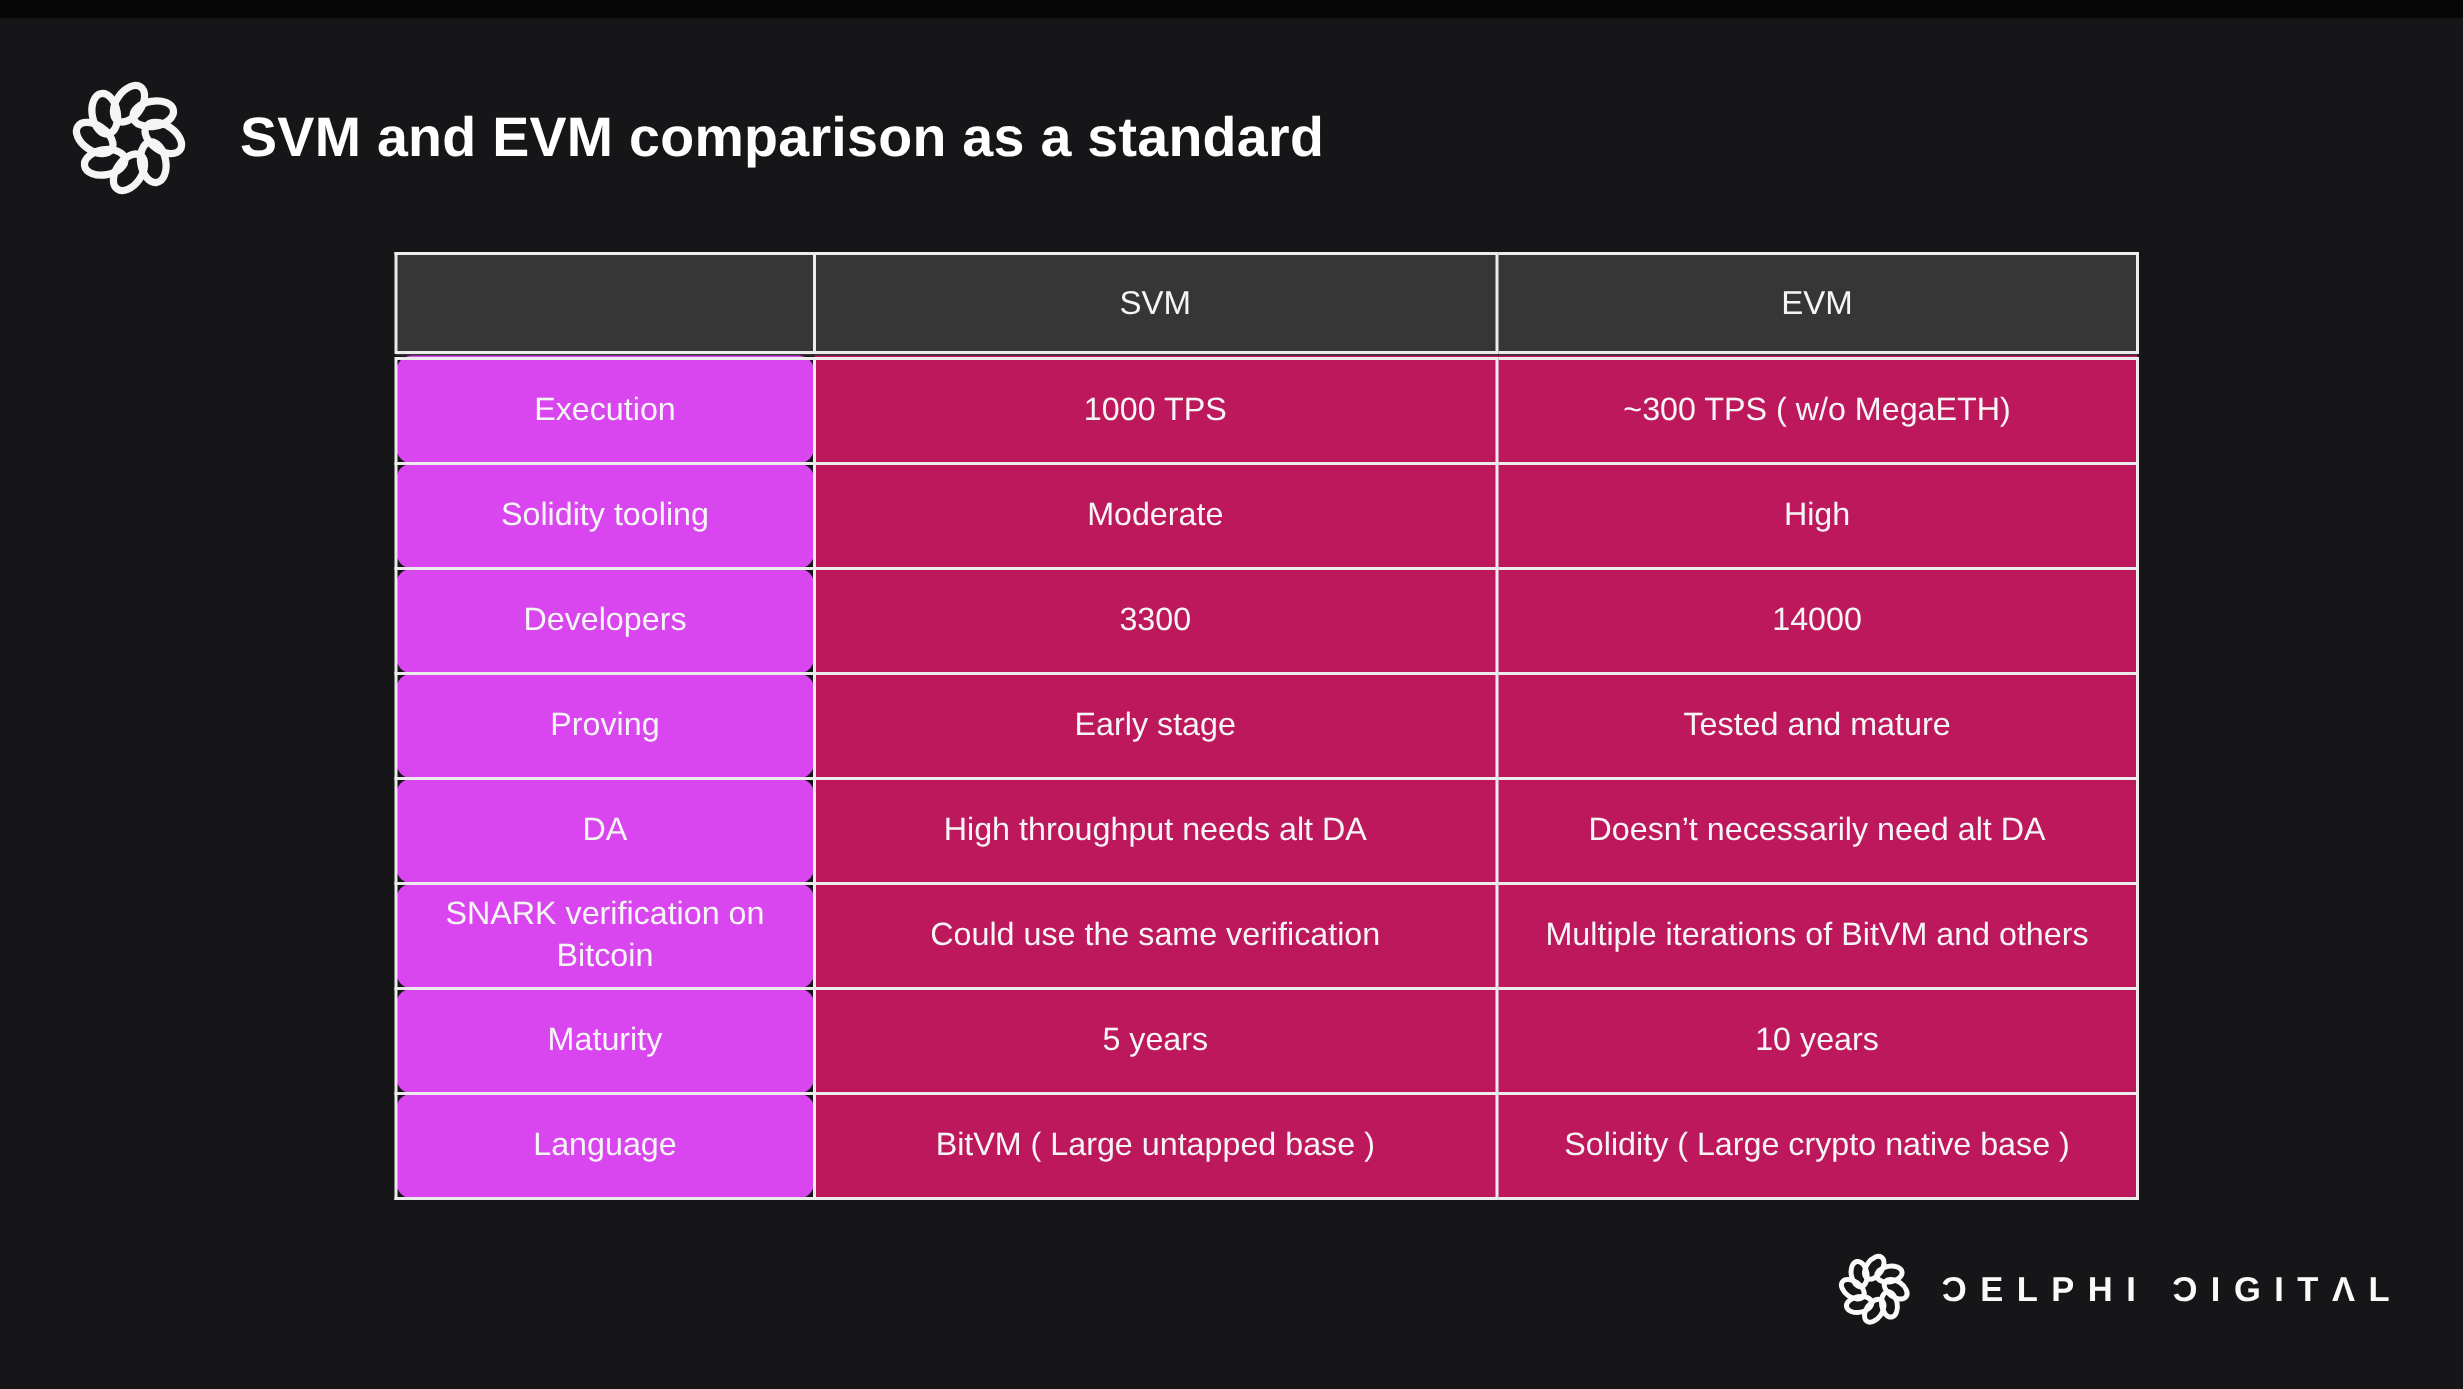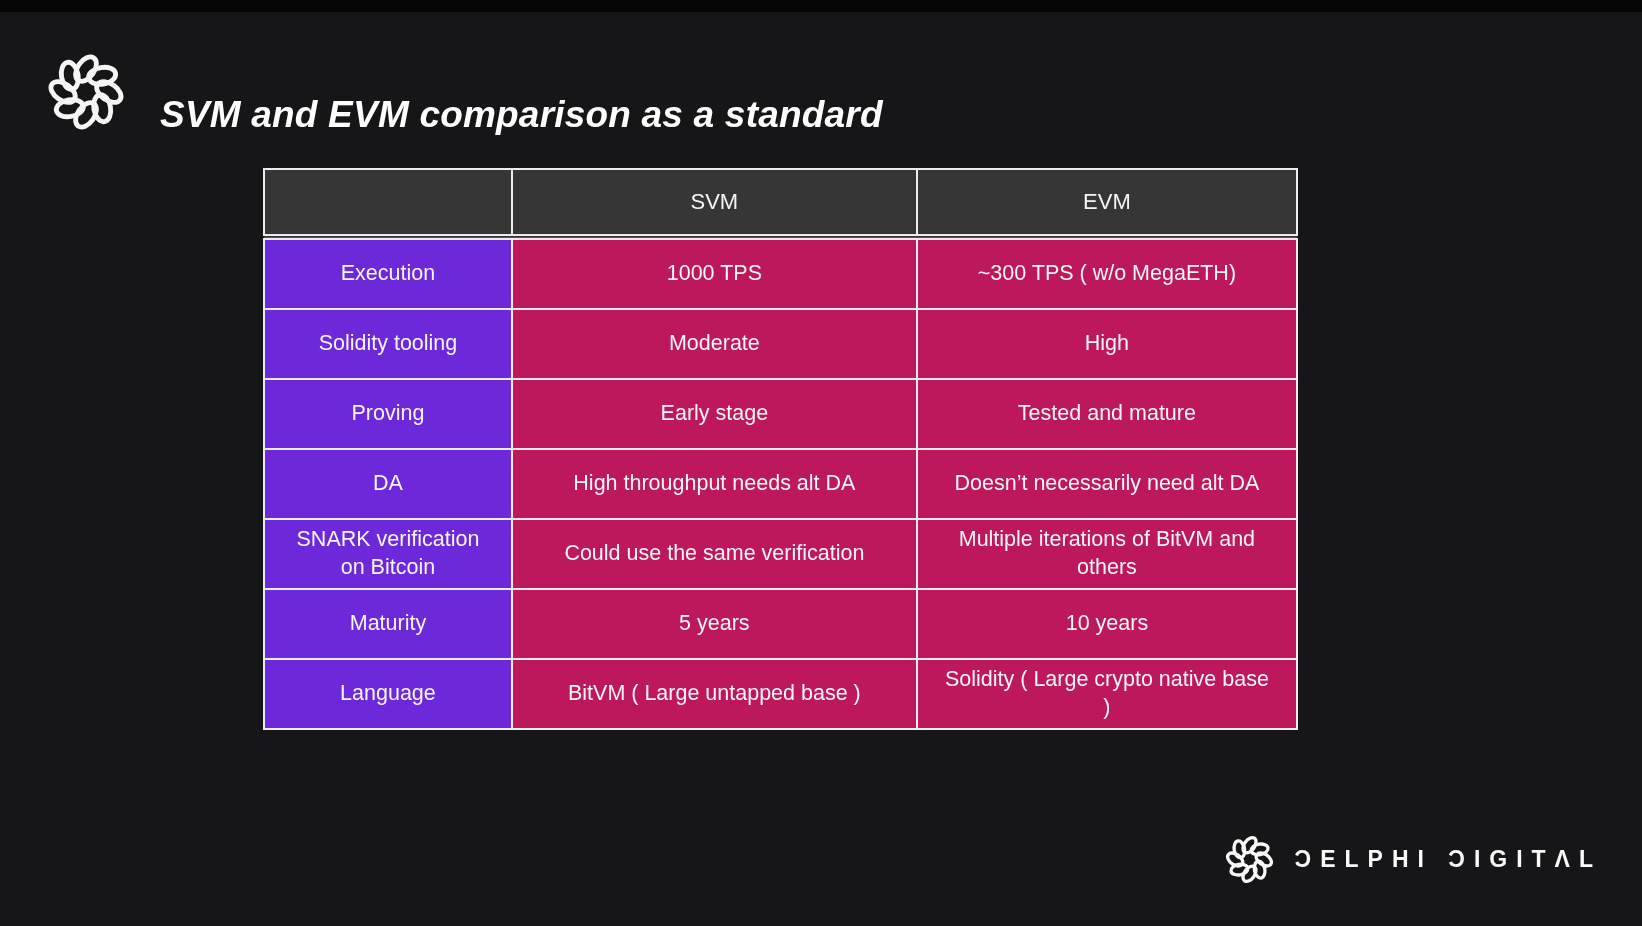--- a/index.html
+++ b/index.html
@@ -22,42 +22,41 @@
     left: 0; top: 0;
     width: 100%; height: 12px;
     background: #060607;
   }
   
   .header-row {
     position: absolute;
     left: 42px;
     top: 48px;
     display: flex;
-    align-items: flex-end;
+    align-items: center;
     gap: 30px;
-    font-style: italic;
   }
   .logo-knot {
     width: 88px;
     height: 88px;
     flex: 0 0 auto;
   }
   .slide-title {
     margin: 0;
     color: #ffffff;
     font-size: 37px;
     font-weight: bold;
     letter-spacing: 0.2px;
   }
   
   .table-wrap {
     position: absolute;
     left: 263px;
     top: 168px;
-    width: 1035px;
+    width: 1163px;
   }
   table.cmp {
     width: 100%;
     border-collapse: collapse;
     table-layout: fixed;
     border: 2px solid #ececec;
   }
   table.cmp th, table.cmp td {
     border: 2px solid #ececec;
     text-align: center;
@@ -68,22 +67,23 @@
     padding: 6px 24px;
     line-height: 1.3;
   }
   table.cmp thead th {
     background: #363636;
     height: 52px;
     border-bottom: 6px double #ececec;
     font-size: 22px;
   }
   table.cmp td.label-cell {
-    background: #6d28d9;
+    background: #d946ef;
     height: 56px;
+    border-radius: 11px;
   }
   table.cmp td.value-cell {
     background: #be185d;
   }
   
   .footer-brand {
     position: absolute;
     top: 832px;
     right: 40px;
     display: flex;
@@ -142,20 +142,25 @@
       <tbody>
         <tr>
           <td class="label-cell">Execution</td>
           <td class="value-cell">1000 TPS</td>
           <td class="value-cell">~300 TPS ( w/o MegaETH)</td>
         </tr>
         <tr>
           <td class="label-cell">Solidity tooling</td>
           <td class="value-cell">Moderate</td>
           <td class="value-cell">High</td>
+        </tr>
+        <tr>
+          <td class="label-cell">Developers</td>
+          <td class="value-cell">3300</td>
+          <td class="value-cell">14000</td>
         </tr>
         <tr>
           <td class="label-cell">Proving</td>
           <td class="value-cell">Early stage</td>
           <td class="value-cell">Tested and mature</td>
         </tr>
         <tr>
           <td class="label-cell">DA</td>
           <td class="value-cell">High throughput needs alt DA</td>
           <td class="value-cell">Doesn’t necessarily need alt DA</td>

